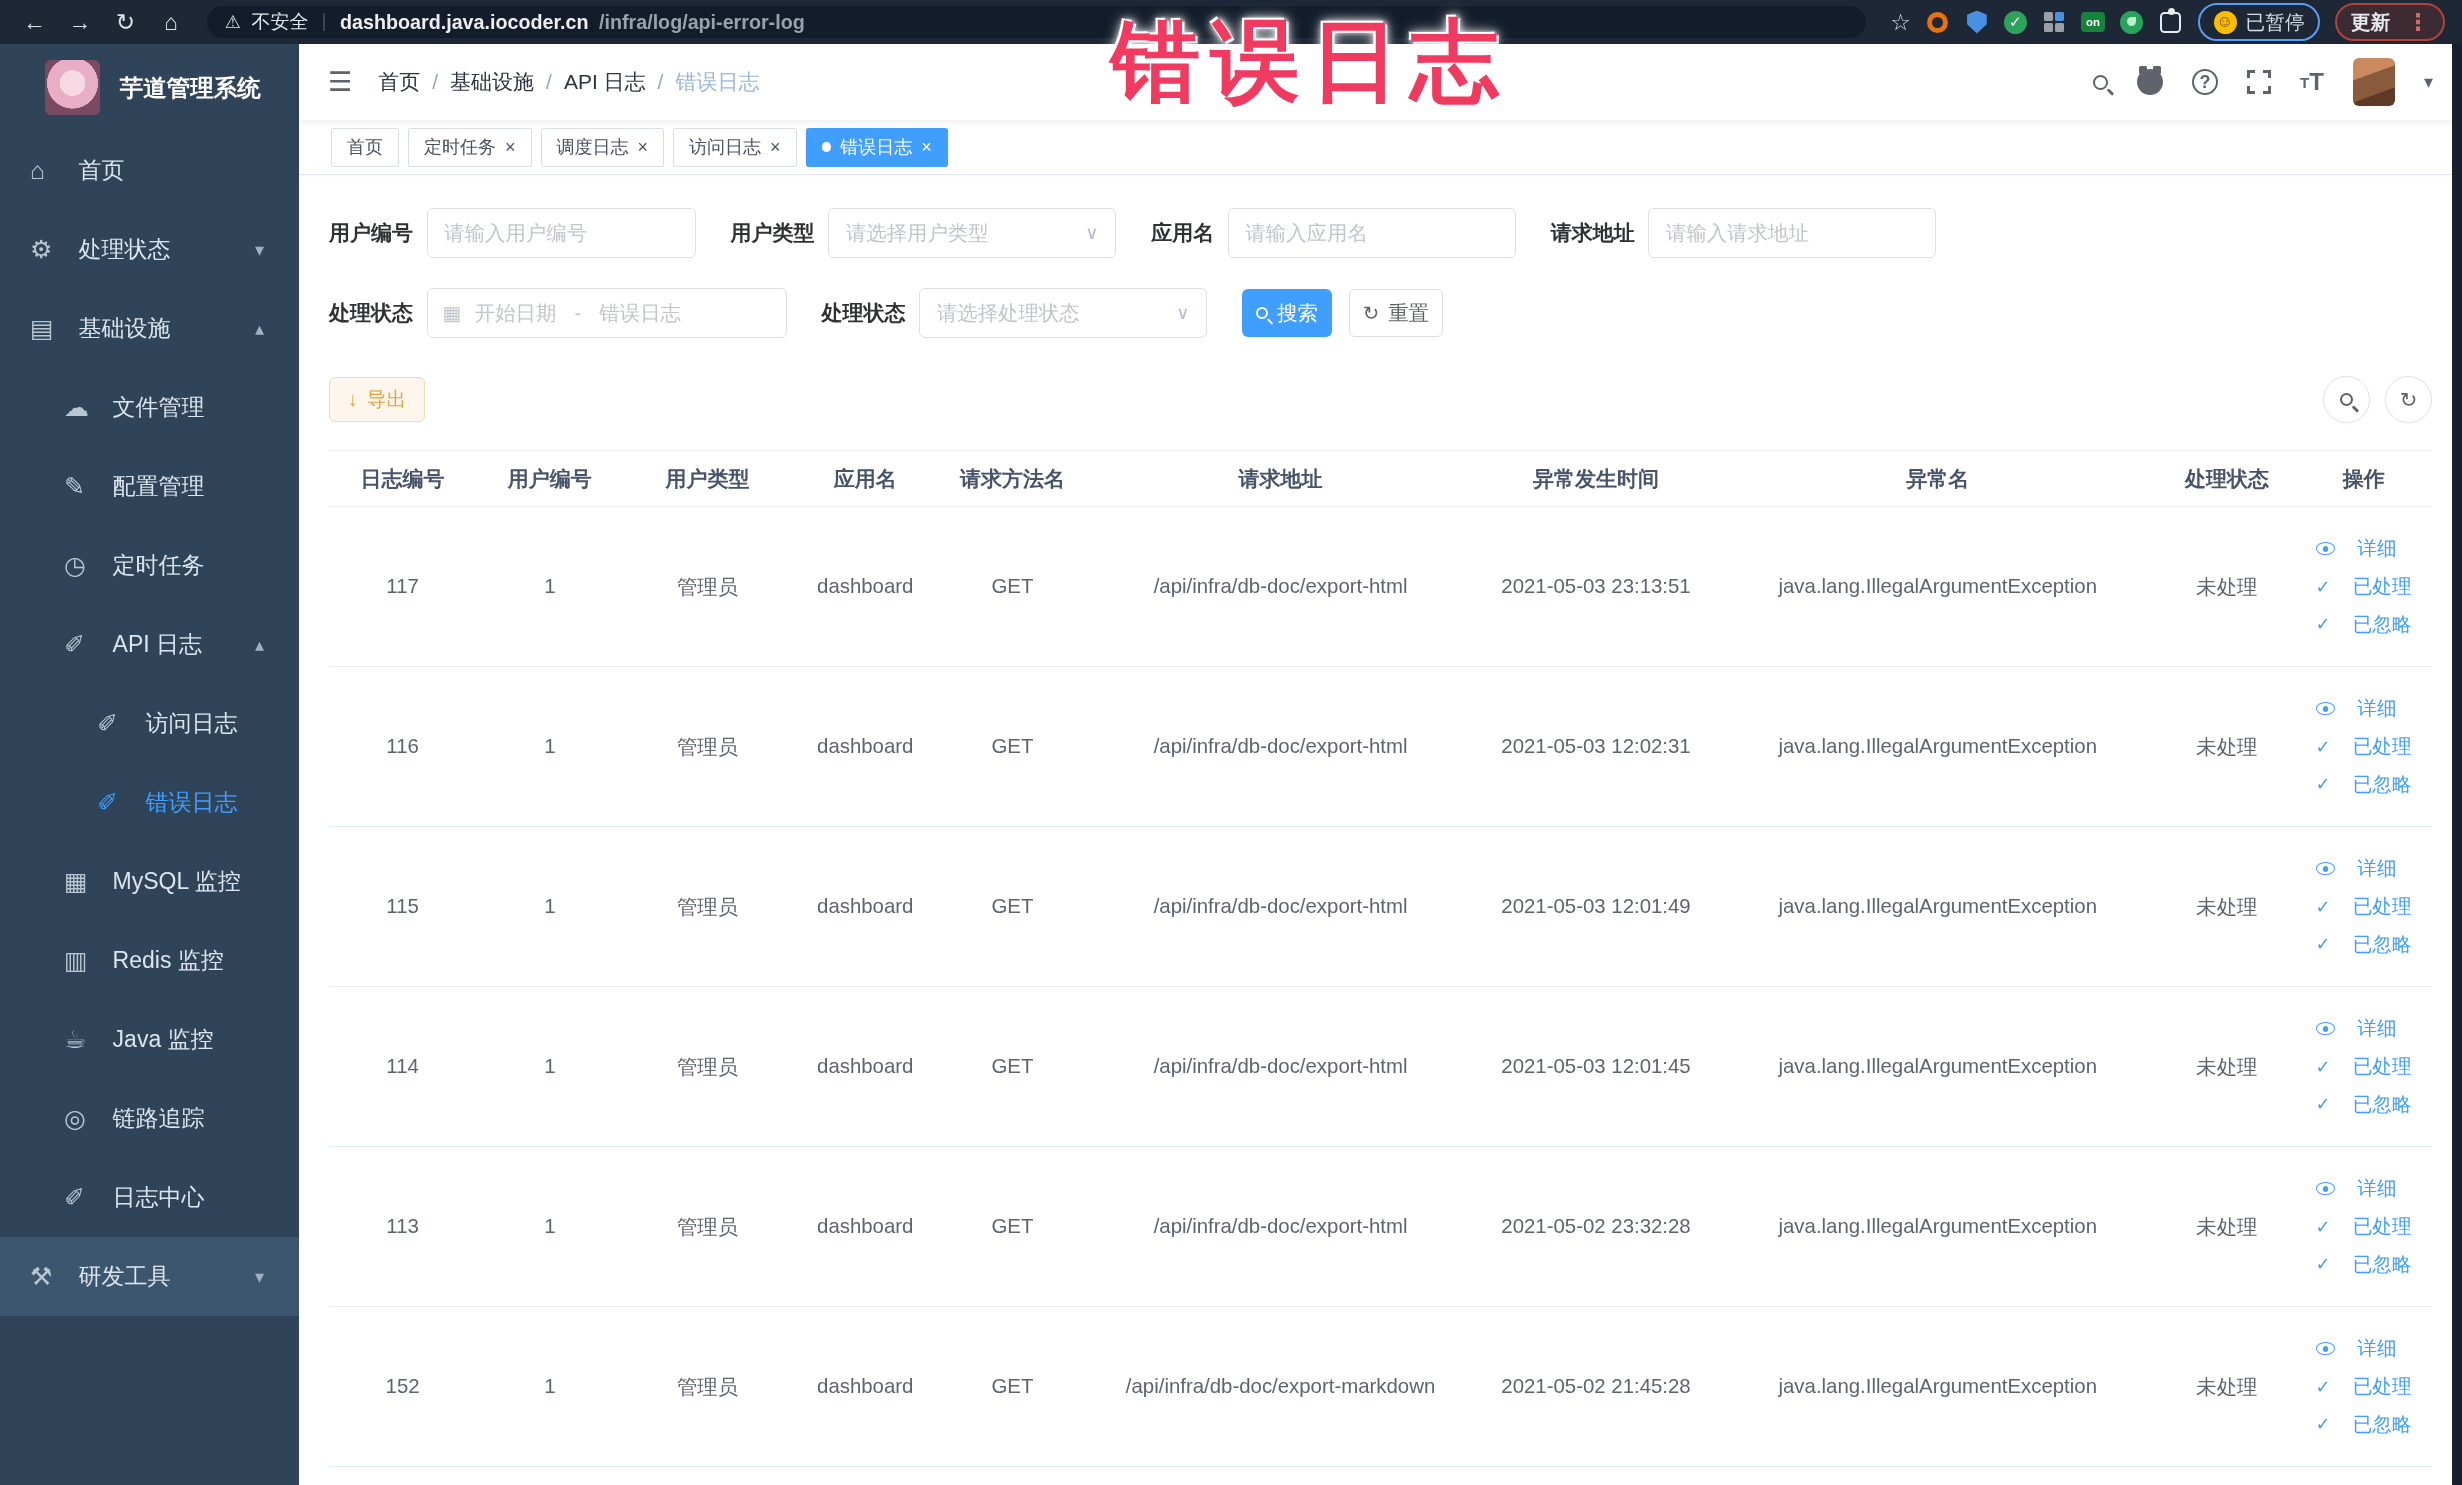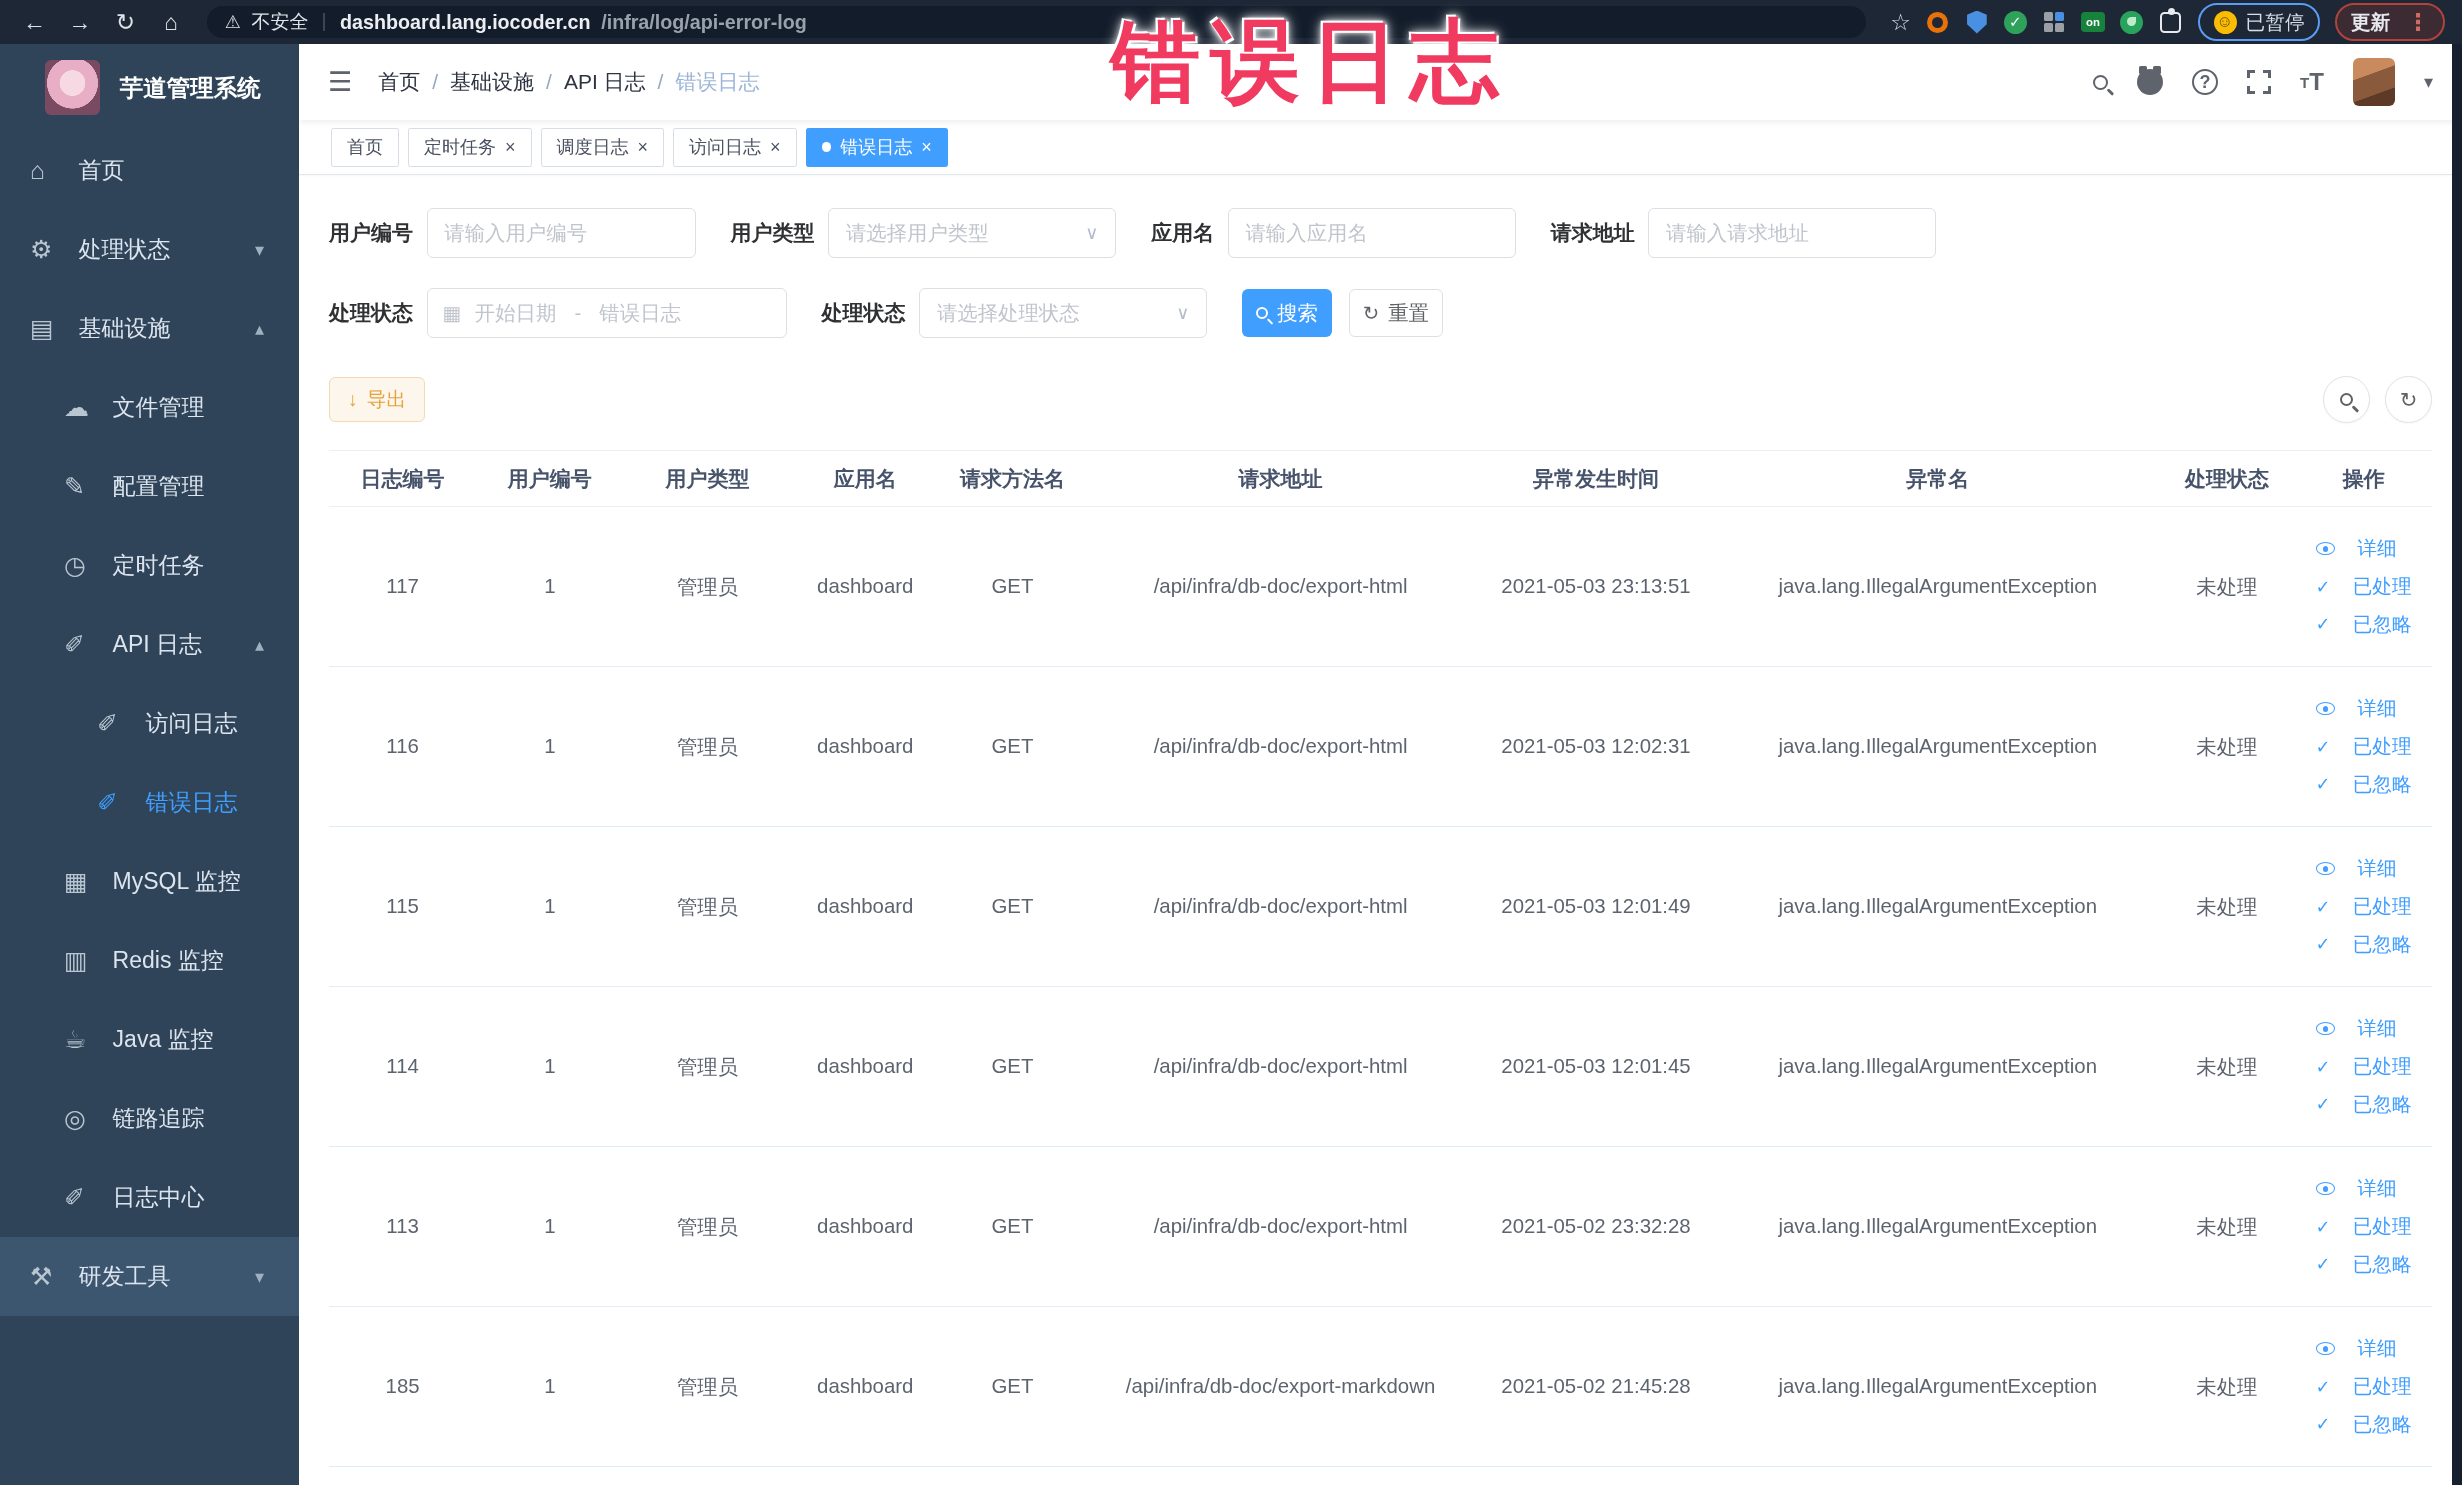--- a/index.html
+++ b/index.html
@@ -141,21 +141,21 @@
 
   <div class="chrome">
     <span class="navbtn">←</span>
     <span class="navbtn">→</span>
     <span class="navbtn">↻</span>
     <span class="navbtn">⌂</span>
     <div class="urlpill">
       <span class="warn">⚠</span>
       <span class="sec">不安全</span>
       <span class="vsep"></span>
-      <span class="host">dashboard.lang.iocoder.cn</span>
+      <span class="host">dashboard.java.iocoder.cn</span>
         <span class="path">/infra/log/api-error-log</span>
     </div>
     <div class="chrome-right">
       <span class="star">☆</span>
       <span class="ext">
           <i class="ring"></i>
         </span>
       <span class="ext">
           <i class="shield"></i>
         </span>
@@ -547,21 +547,21 @@
                       <span>已处理</span>
                     </a>
                   <a class="op">
                       <span class="chk">✓</span>
                       <span>已忽略</span>
                     </a>
                 </span>
               </td>
             </tr>
             <tr>
-              <td>185</td>
+              <td>152</td>
               <td>1</td>
               <td>管理员</td>
               <td>dashboard</td>
               <td>GET</td>
               <td>/api/infra/db-doc/export-markdown</td>
               <td>2021-05-02 21:45:28</td>
               <td>java.lang.IllegalArgumentException</td>
               <td>未处理</td>
               <td>
                 <span class="ops">

